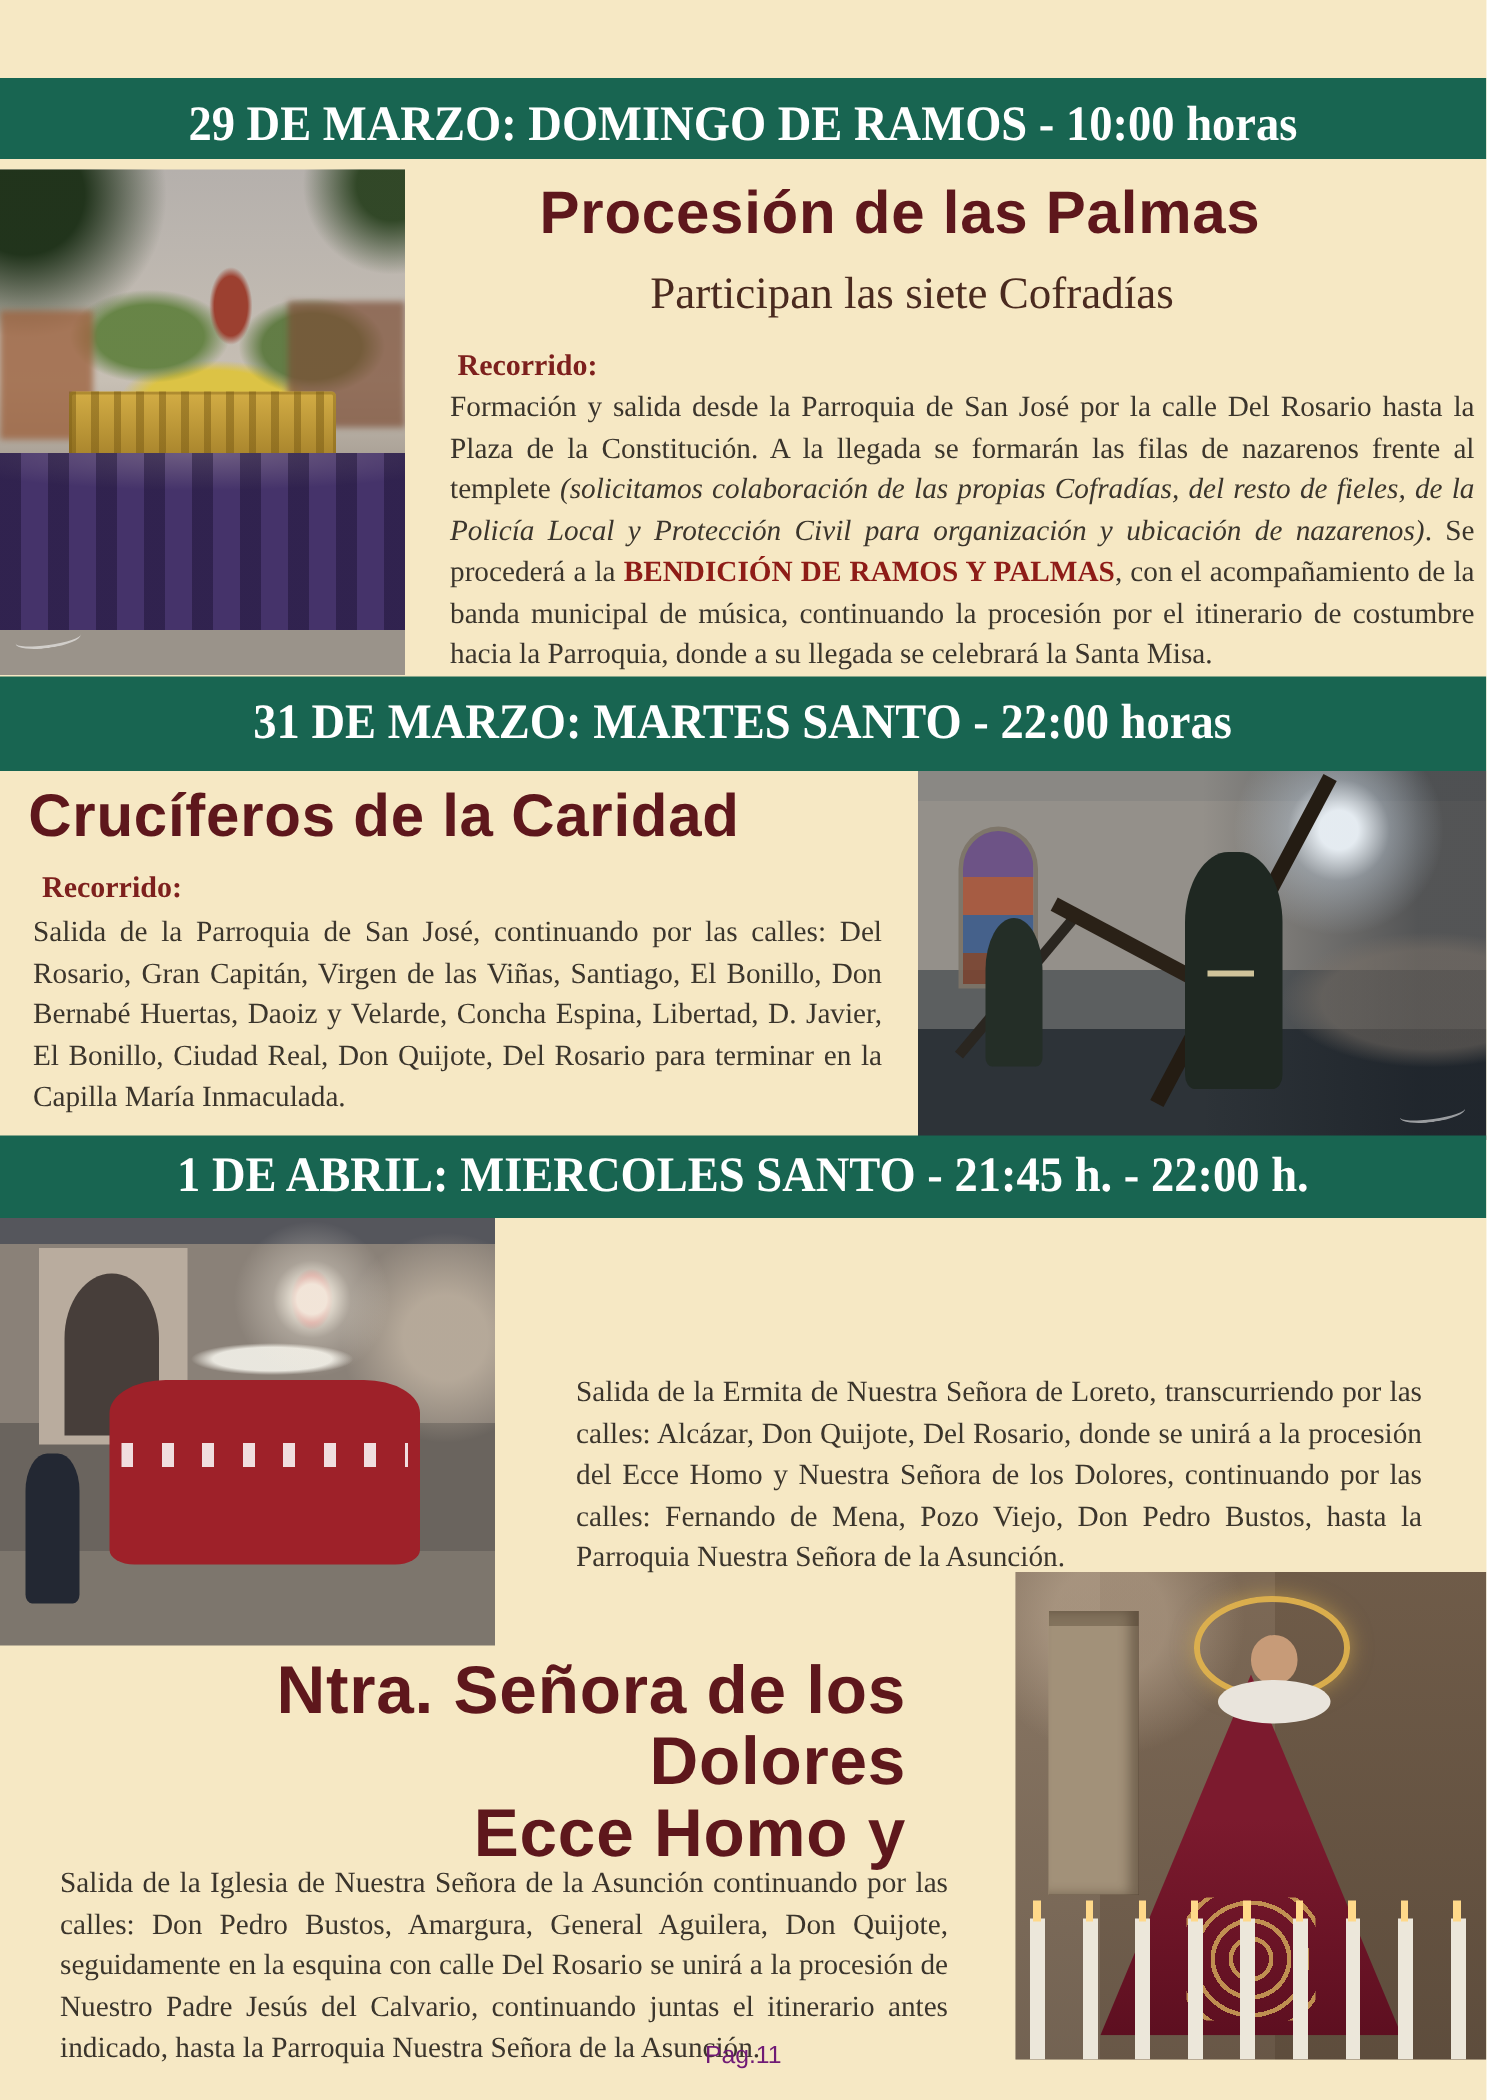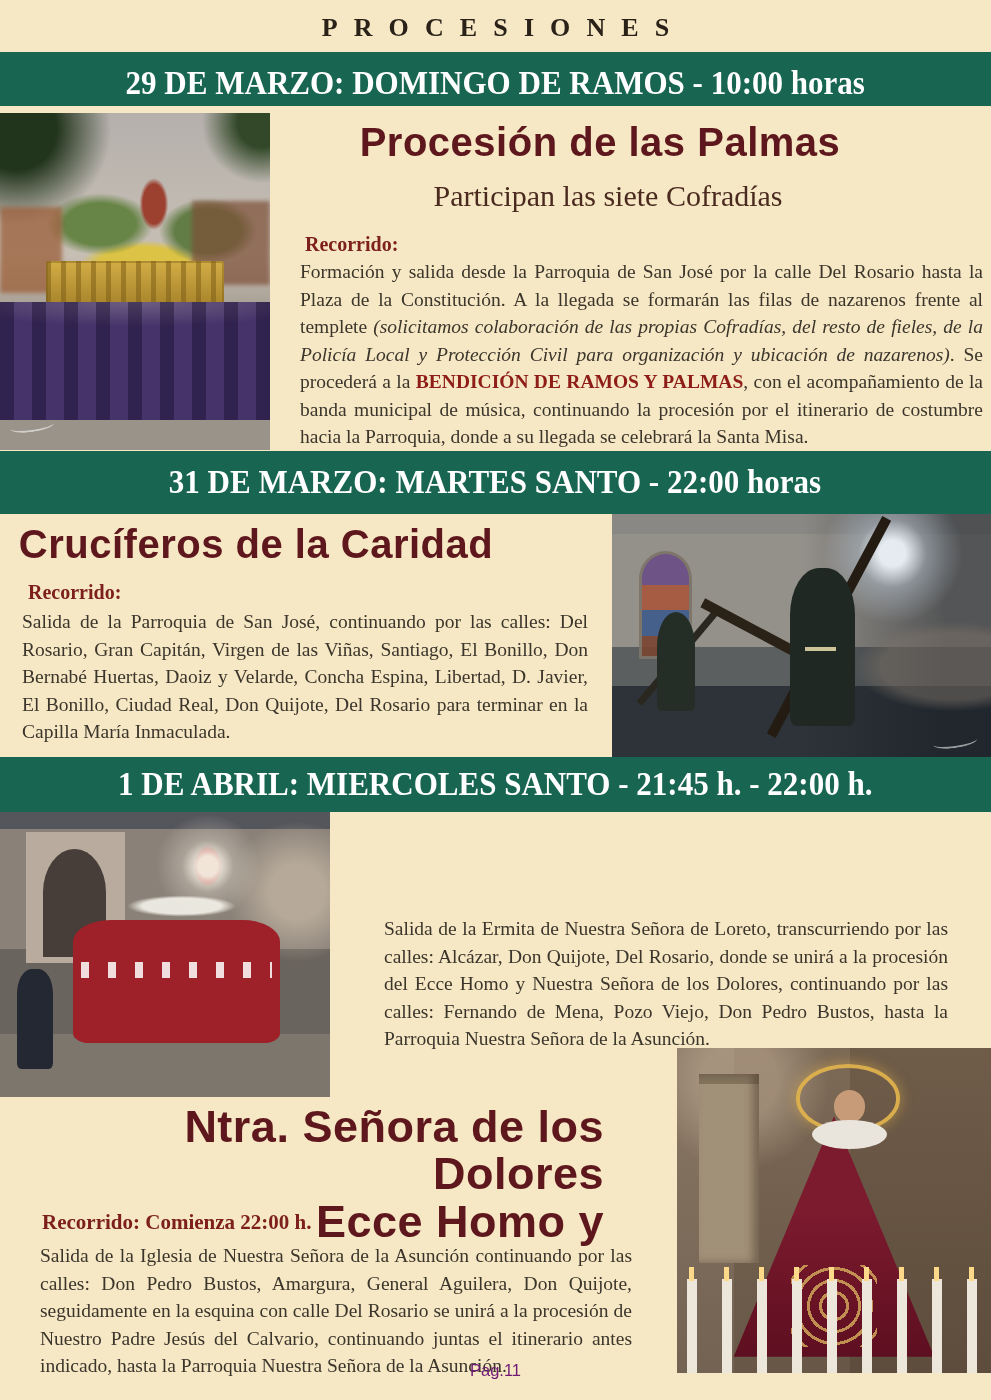--- a/index.html
+++ b/index.html
@@ -127,21 +127,20 @@
   .p4-candles{left:0;bottom:0;width:100%;height:29%;
     background:repeating-linear-gradient(90deg, rgba(0,0,0,0) 0 10px, #ece7da 10px 20px, rgba(0,0,0,0) 20px 35px)}
   .p4-candles::before{content:"";position:absolute;top:-12px;left:0;width:100%;height:14px;
     background:repeating-linear-gradient(90deg, rgba(0,0,0,0) 0 12px, #ffd98a 12px 17px, rgba(0,0,0,0) 17px 35px)}
 </style>
 </head>
 <body>
 
 <div class="page">
 
-  <div class="abs hdr">PROCESIONES</div>
 
   <div class="abs banner banner1">
     <span>29 DE MARZO: DOMINGO DE RAMOS - 10:00 horas</span>
   </div>
 
   <div class="abs photo photo1">
     <div class="abs p1-building-l"></div>
     <div class="abs p1-building-r"></div>
     <div class="abs p1-float"></div>
     <div class="abs p1-crowd"></div>
@@ -183,21 +182,20 @@
     <div class="abs p3-crowd-red"></div>
     <div class="abs p3-boy"></div>
   </div>
 
   <div class="abs para p3">Salida de la Ermita de Nuestra Señora de Loreto, transcurriendo por las calles: Alcázar, Don Quijote, Del Rosario, donde se unirá a la procesión del Ecce Homo y Nuestra Señora de los Dolores, continuando por las calles: Fernando de Mena, Pozo Viejo, Don Pedro Bustos, hasta la Parroquia Nuestra Señora de la Asunción.</div>
 
   <div class="abs title t4">
     <span>Ntra. Señora de los Dolores</span>
     <span>Ecce Homo y</span>
   </div>
-  <div class="abs rec rec4"><span>Recorrido:</span> <span>Comienza 22:00 h.</span></div>
   <div class="abs para p4">Salida de la Iglesia de Nuestra Señora de la Asunción continuando por las calles: Don Pedro Bustos, Amargura, General Aguilera, Don Quijote, seguidamente en la esquina con calle Del Rosario se unirá a la procesión de Nuestro Padre Jesús del Calvario, continuando juntas el itinerario antes indicado, hasta la Parroquia Nuestra Señora de la Asunción.</div>
 
   <div class="abs photo photo4">
     <div class="abs p4-pilaster"></div>
     <div class="abs p4-halo"></div>
     <div class="abs p4-face"></div>
     <div class="abs p4-mantle"></div>
     <div class="abs p4-lace"></div>
     <div class="abs p4-candles"></div>
   </div>

